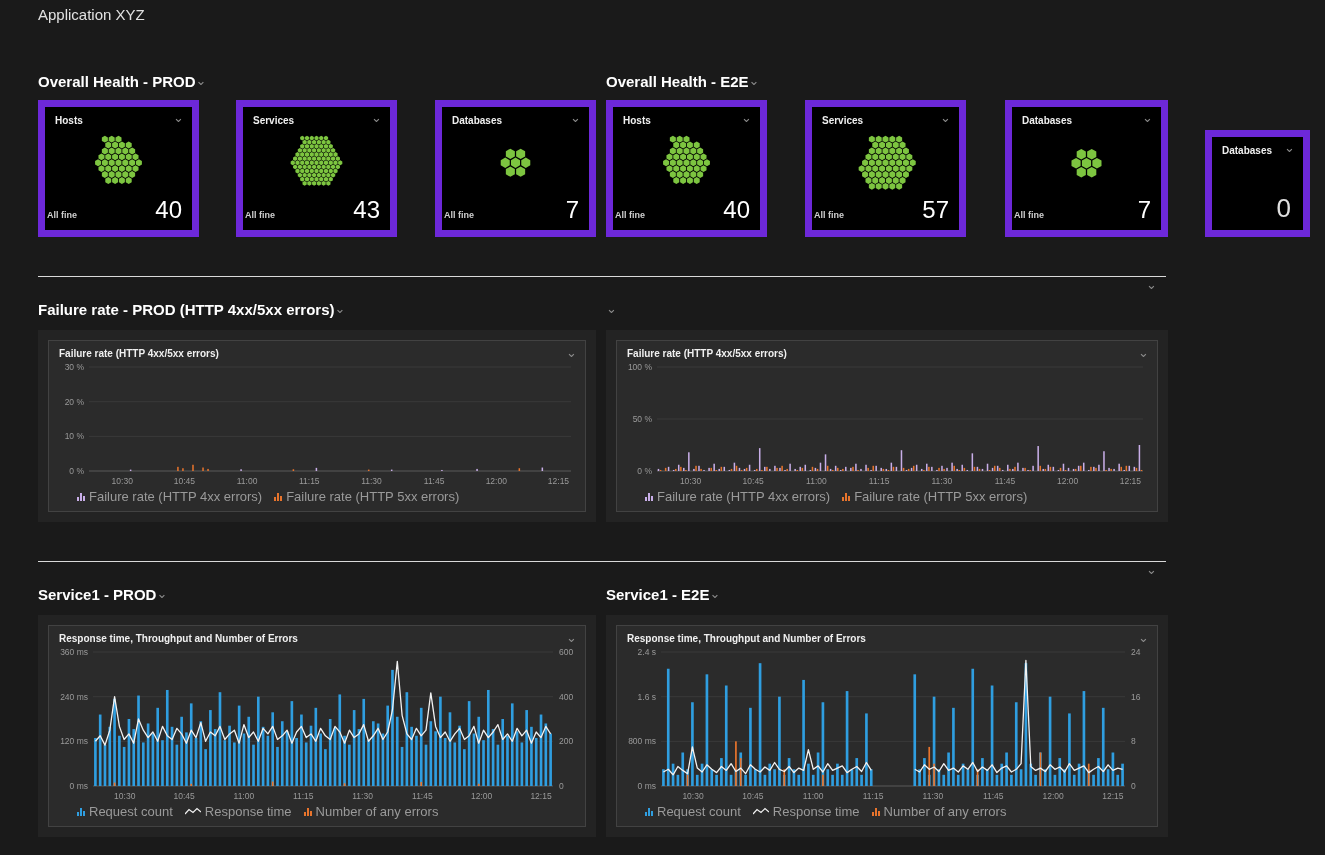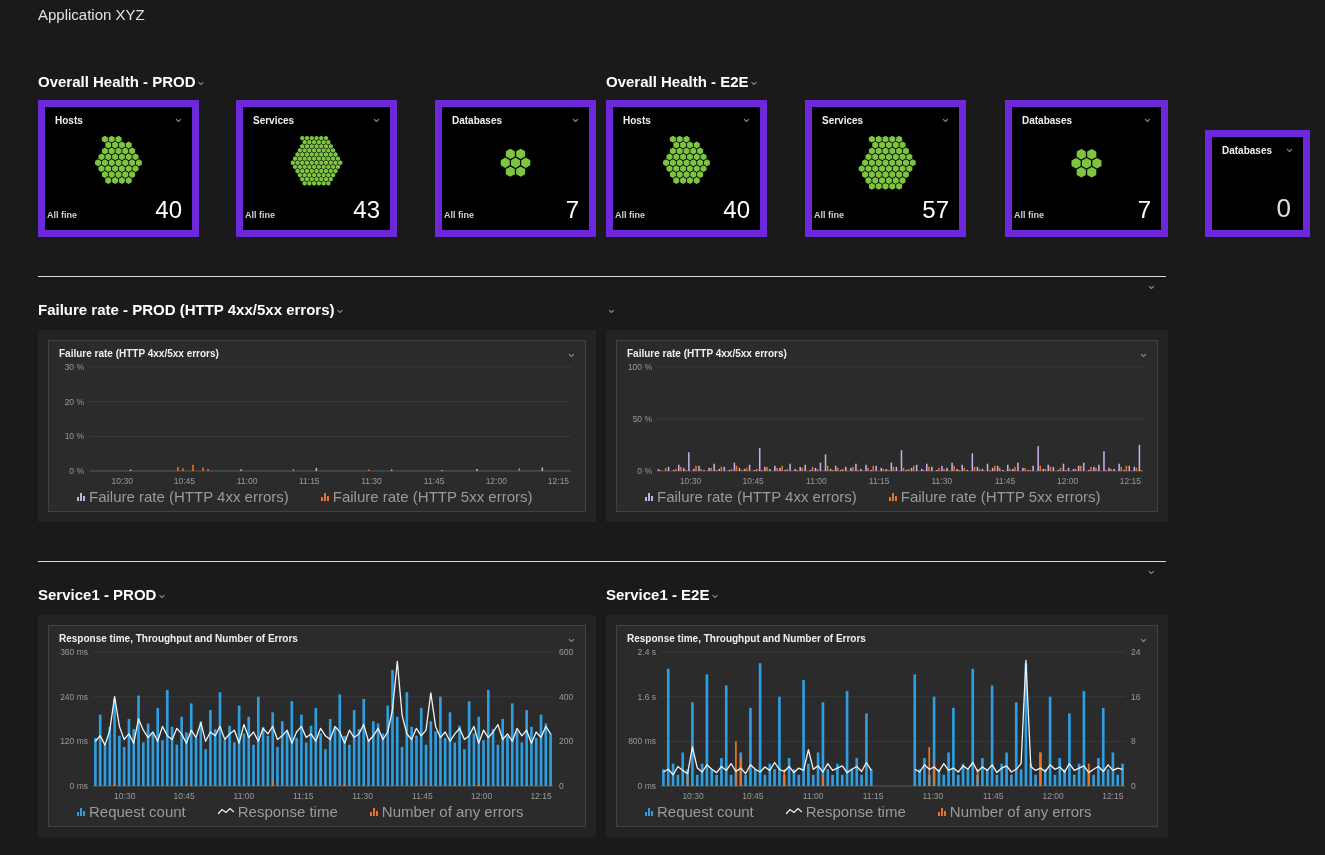--- a/index.html
+++ b/index.html
@@ -17,21 +17,21 @@
   .honey{position:absolute;left:10px;right:10px;top:24px;bottom:32px}
   .tile-status{position:absolute;left:2px;bottom:10px;font-size:9px;font-weight:bold;color:#cfcfcf}
   .tile-count{position:absolute;right:10px;bottom:6px;font-size:24px;color:#fff}
   .prob-count{position:absolute;right:12px;bottom:6px;font-size:26px;color:#e0e0e0}
   .divider{position:absolute;height:1px;background:#d9d9d9}
   .ctile{position:absolute;background:#232323;padding:10px}
   .panel{width:100%;height:100%;background:#2b2b2b;border:1px solid #424242;display:flex;flex-direction:column}
   .panel-head{display:flex;justify-content:space-between;align-items:flex-start;padding:7px 8px 0 10px}
   .panel-title{font-size:10px;font-weight:bold;color:#f0f0f0}
   .chart{flex:1;width:100%;min-height:0}
-  .legend{display:flex;align-items:center;gap:32px;padding:0 10px 7px 28px;font-size:15px;color:#9a9a9a;height:22px}
+  .legend{display:flex;align-items:flex-start;gap:12px;padding:0 10px 7px 28px;font-size:13px;color:#9a9a9a;height:22px}
   .lg-item{display:inline-flex;align-items:center;gap:4px;cursor:pointer;white-space:nowrap}
   .lg-bars{display:inline-flex;align-items:flex-end;gap:1px}
   .lg-bars i{display:inline-block;width:2px}
 </style>
 </head>
 <body>
 
 <div class="app-title">Application XYZ</div>
 
 <div class="sec-head" style="left:38px;top:72px;width:545px">

